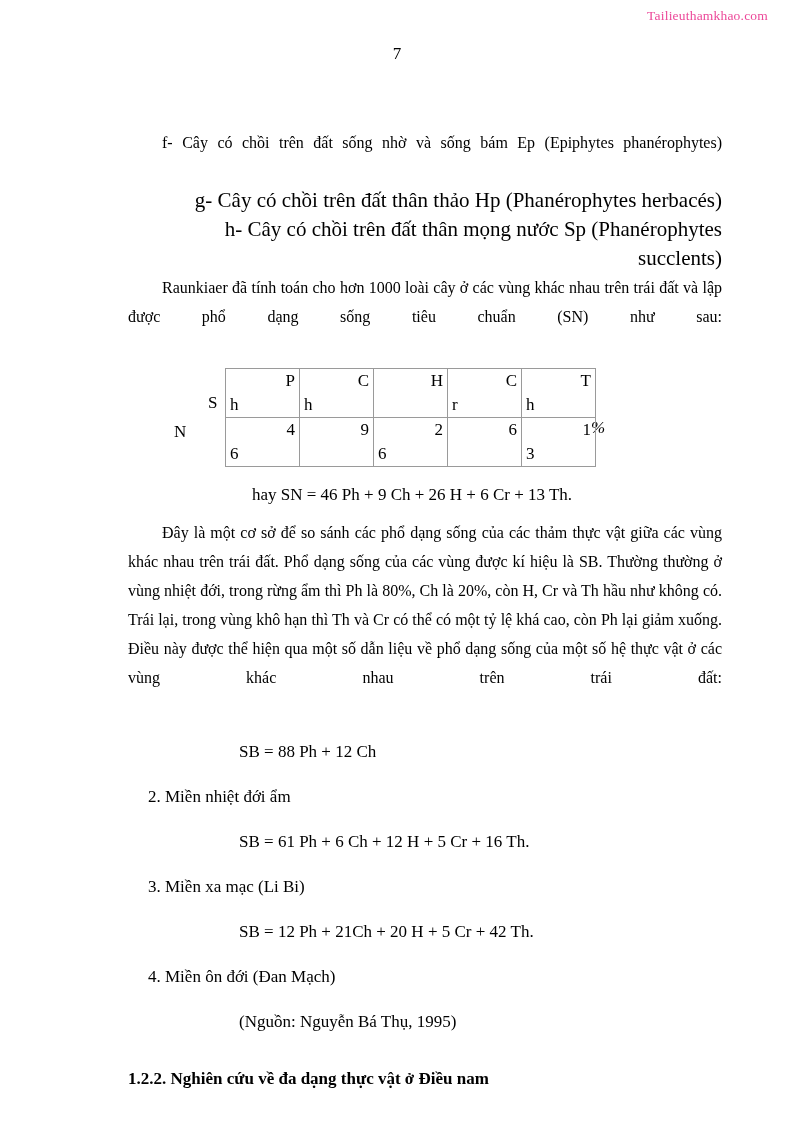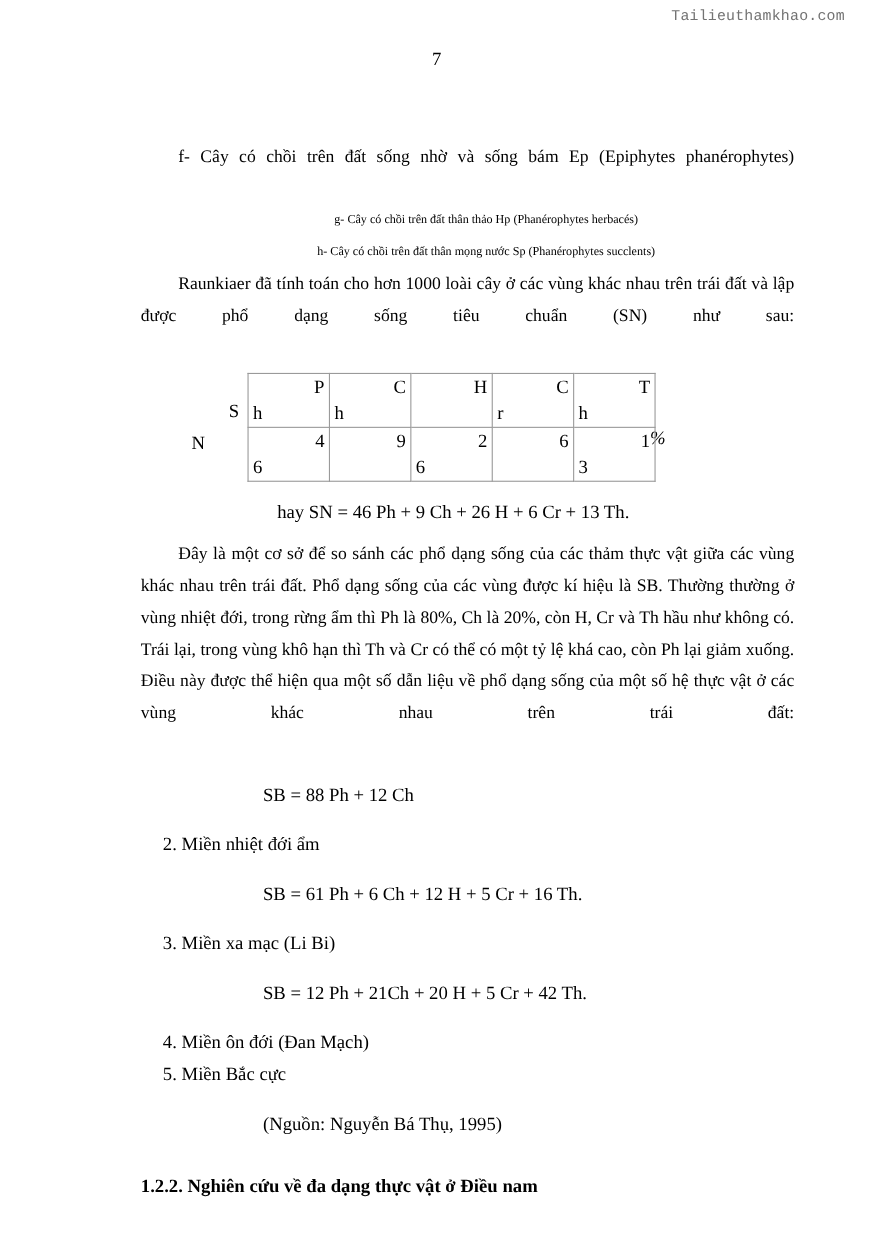--- a/index.html
+++ b/index.html
@@ -17,23 +17,23 @@
     height: 1123px;
     background: #ffffff;
     overflow: hidden;
   }
 
   
   .watermark {
     position: absolute;
     top: 8px;
     right: 26px;
-    font-family: Liberation Mono, monospace;
+    font-family: Liberation Serif, serif;
     font-size: 13.5px;
-    color: #737373;
+    color: #ec4899;
     letter-spacing: 0.2px;
     white-space: nowrap;
   }
 
   
   .page-number {
     position: absolute;
     top: 44px;
     left: 0;
     width: 794px;
@@ -60,23 +60,23 @@
     text-indent: 34px;
   }
   
   p.para::after {
     content: "";
     display: inline-block;
     width: 100%;
   }
   p.noj {
     margin: 0;
-    font-size: 11px;
-    line-height: 29px;
-    text-align: center;
+    font-size: 21px;
+    line-height: 29px;
+    text-align: right;
   }
   p.noj.indent {
     text-indent: 34px;
   }
   p.center-ish {
     margin: 0;
     font-size: 17px;
     line-height: 29px;
     padding-left: 124px;
   }
@@ -232,21 +232,20 @@
     <p class="formula">SB = 88 Ph + 12 Ch</p>
 
     <p class="listitem">2. Miền nhiệt đới ẩm</p>
     <p class="formula">SB = 61 Ph + 6 Ch + 12 H + 5 Cr + 16 Th.</p>
 
     <p class="listitem">3. Miền xa mạc (Li Bi)</p>
     <p class="formula">SB = 12 Ph + 21Ch + 20 H + 5 Cr + 42 Th.</p>
 
     <p class="listitem">4. Miền ôn đới (Đan Mạch)</p>
 
-    <p class="listitem">5. Miền Bắc cực</p>
 
     <p class="formula">(Nguồn: Nguyễn Bá Thụ, 1995)</p>
 
     <div class="spacer-12"></div>
 
     <p class="heading">1.2.2. Nghiên cứu về đa dạng thực vật ở Điều nam</p>
 
   </div>
 </div>
 

